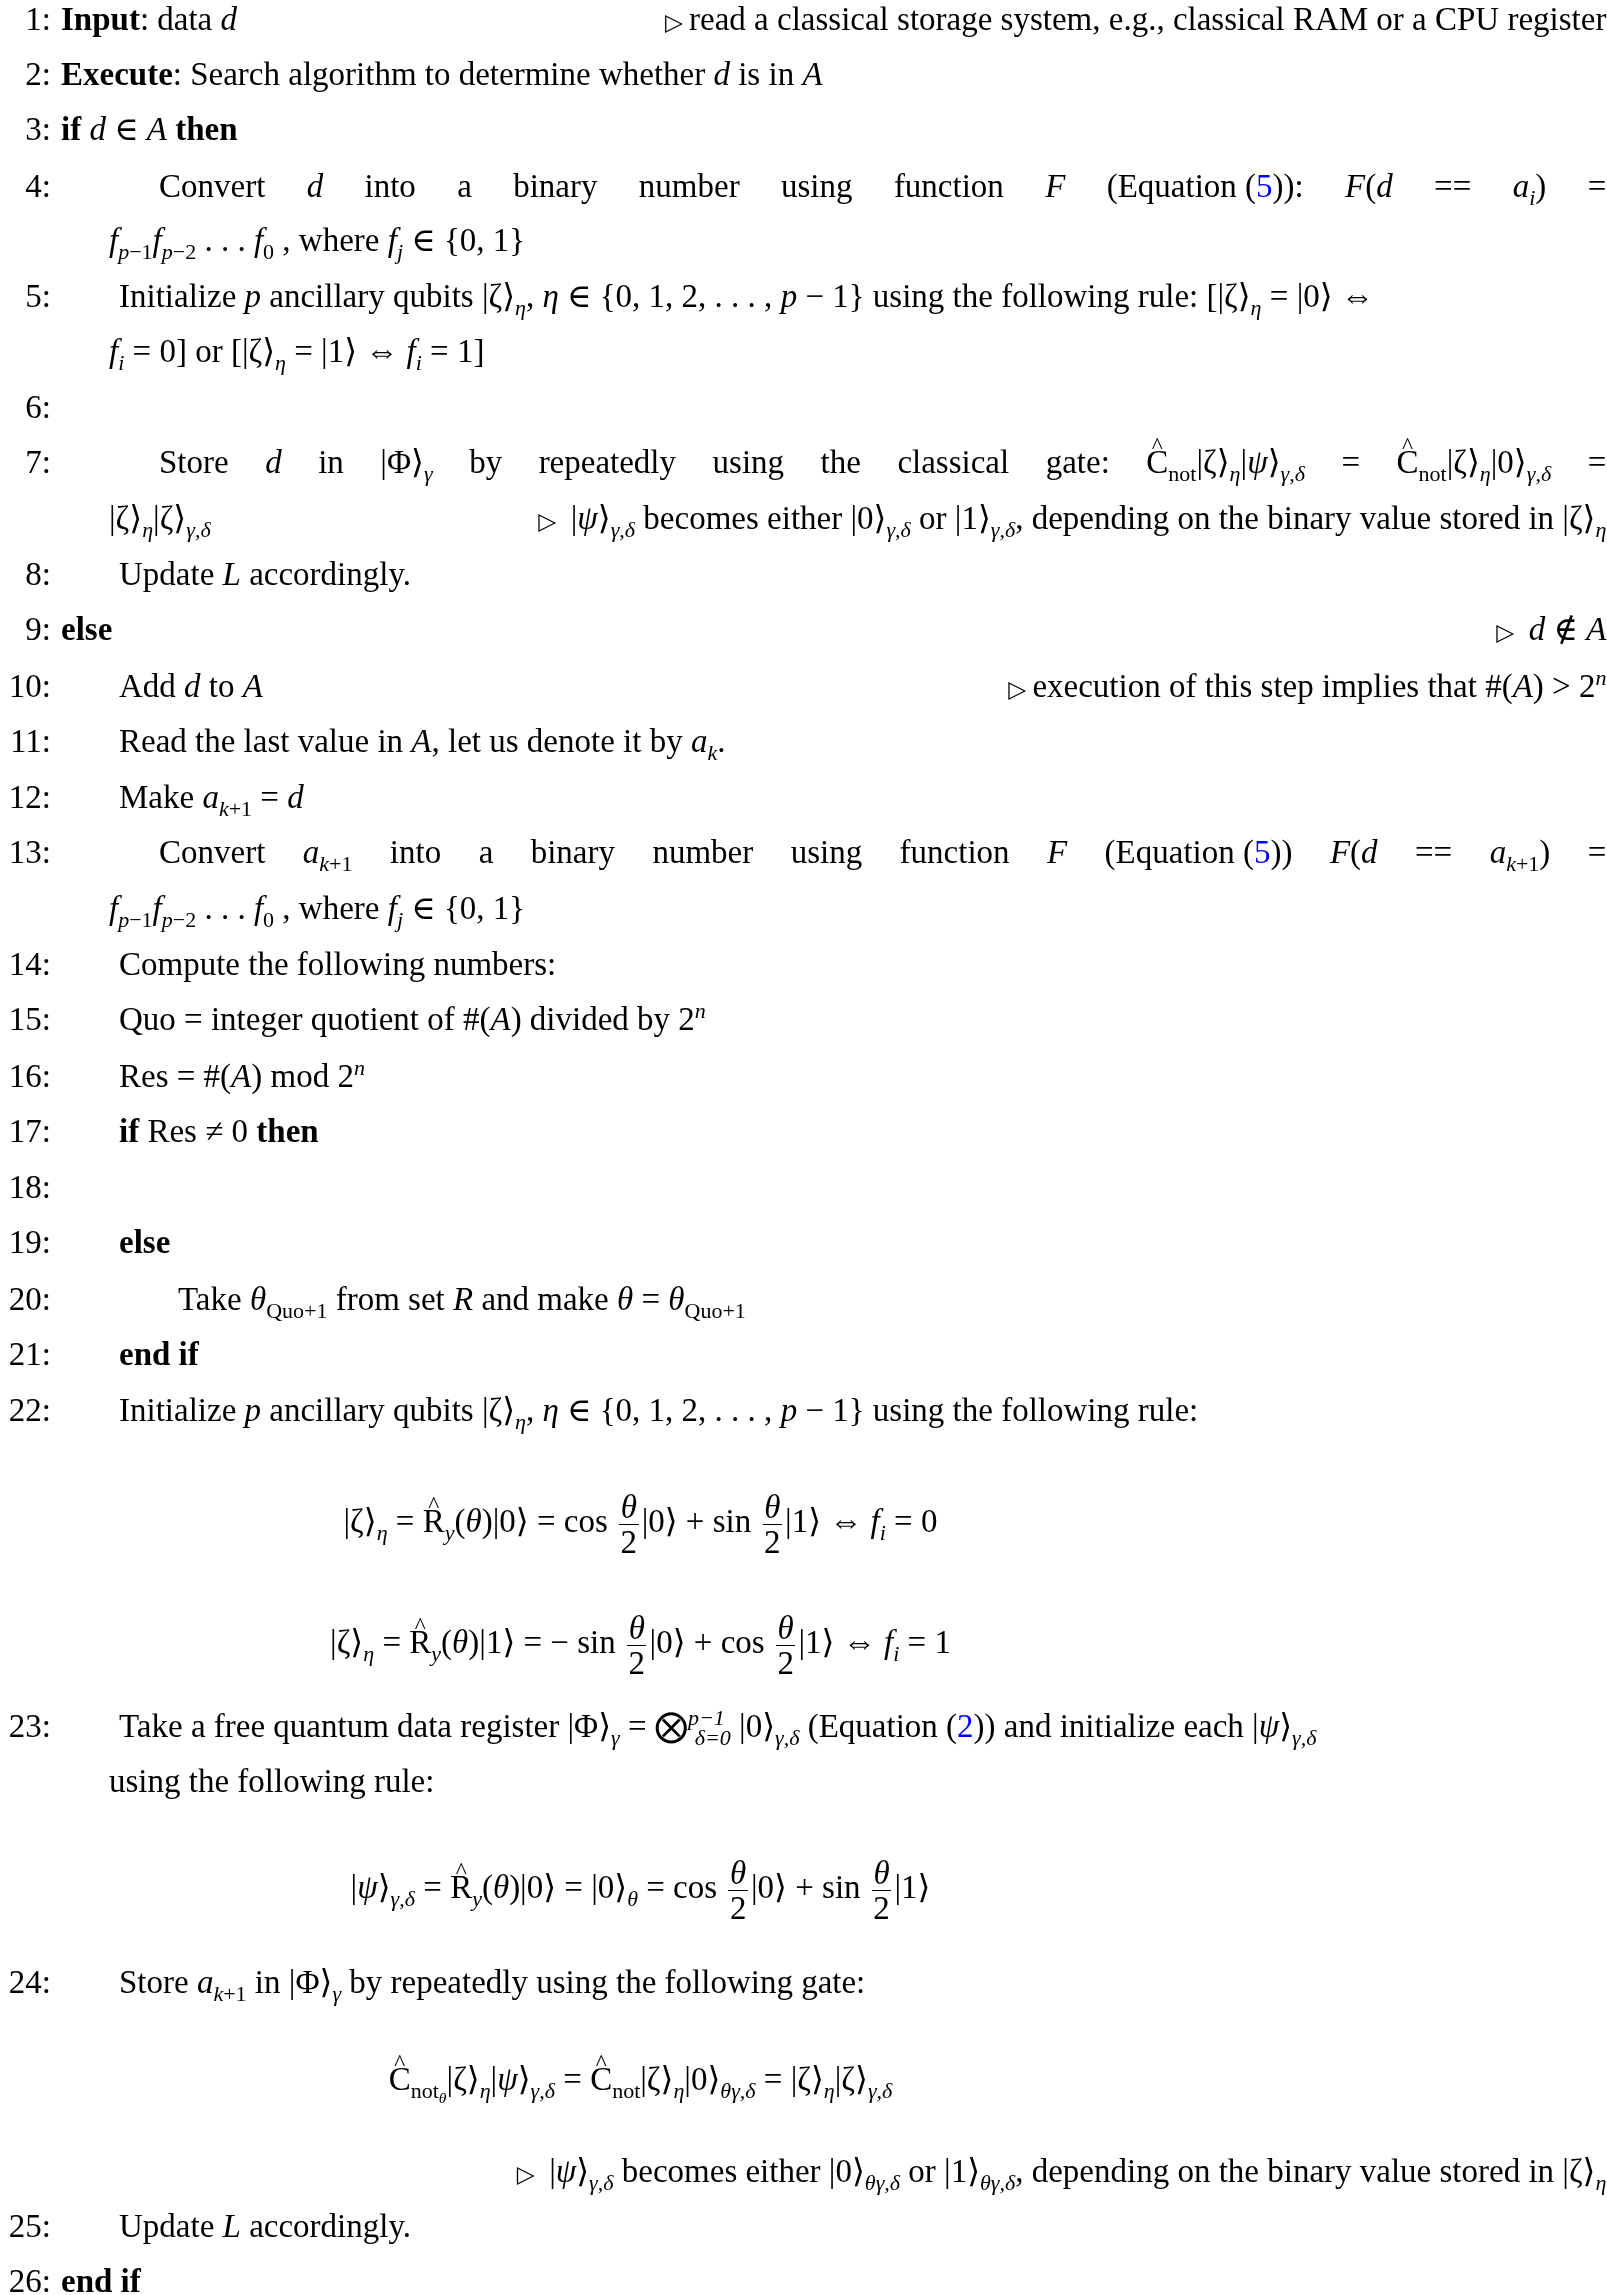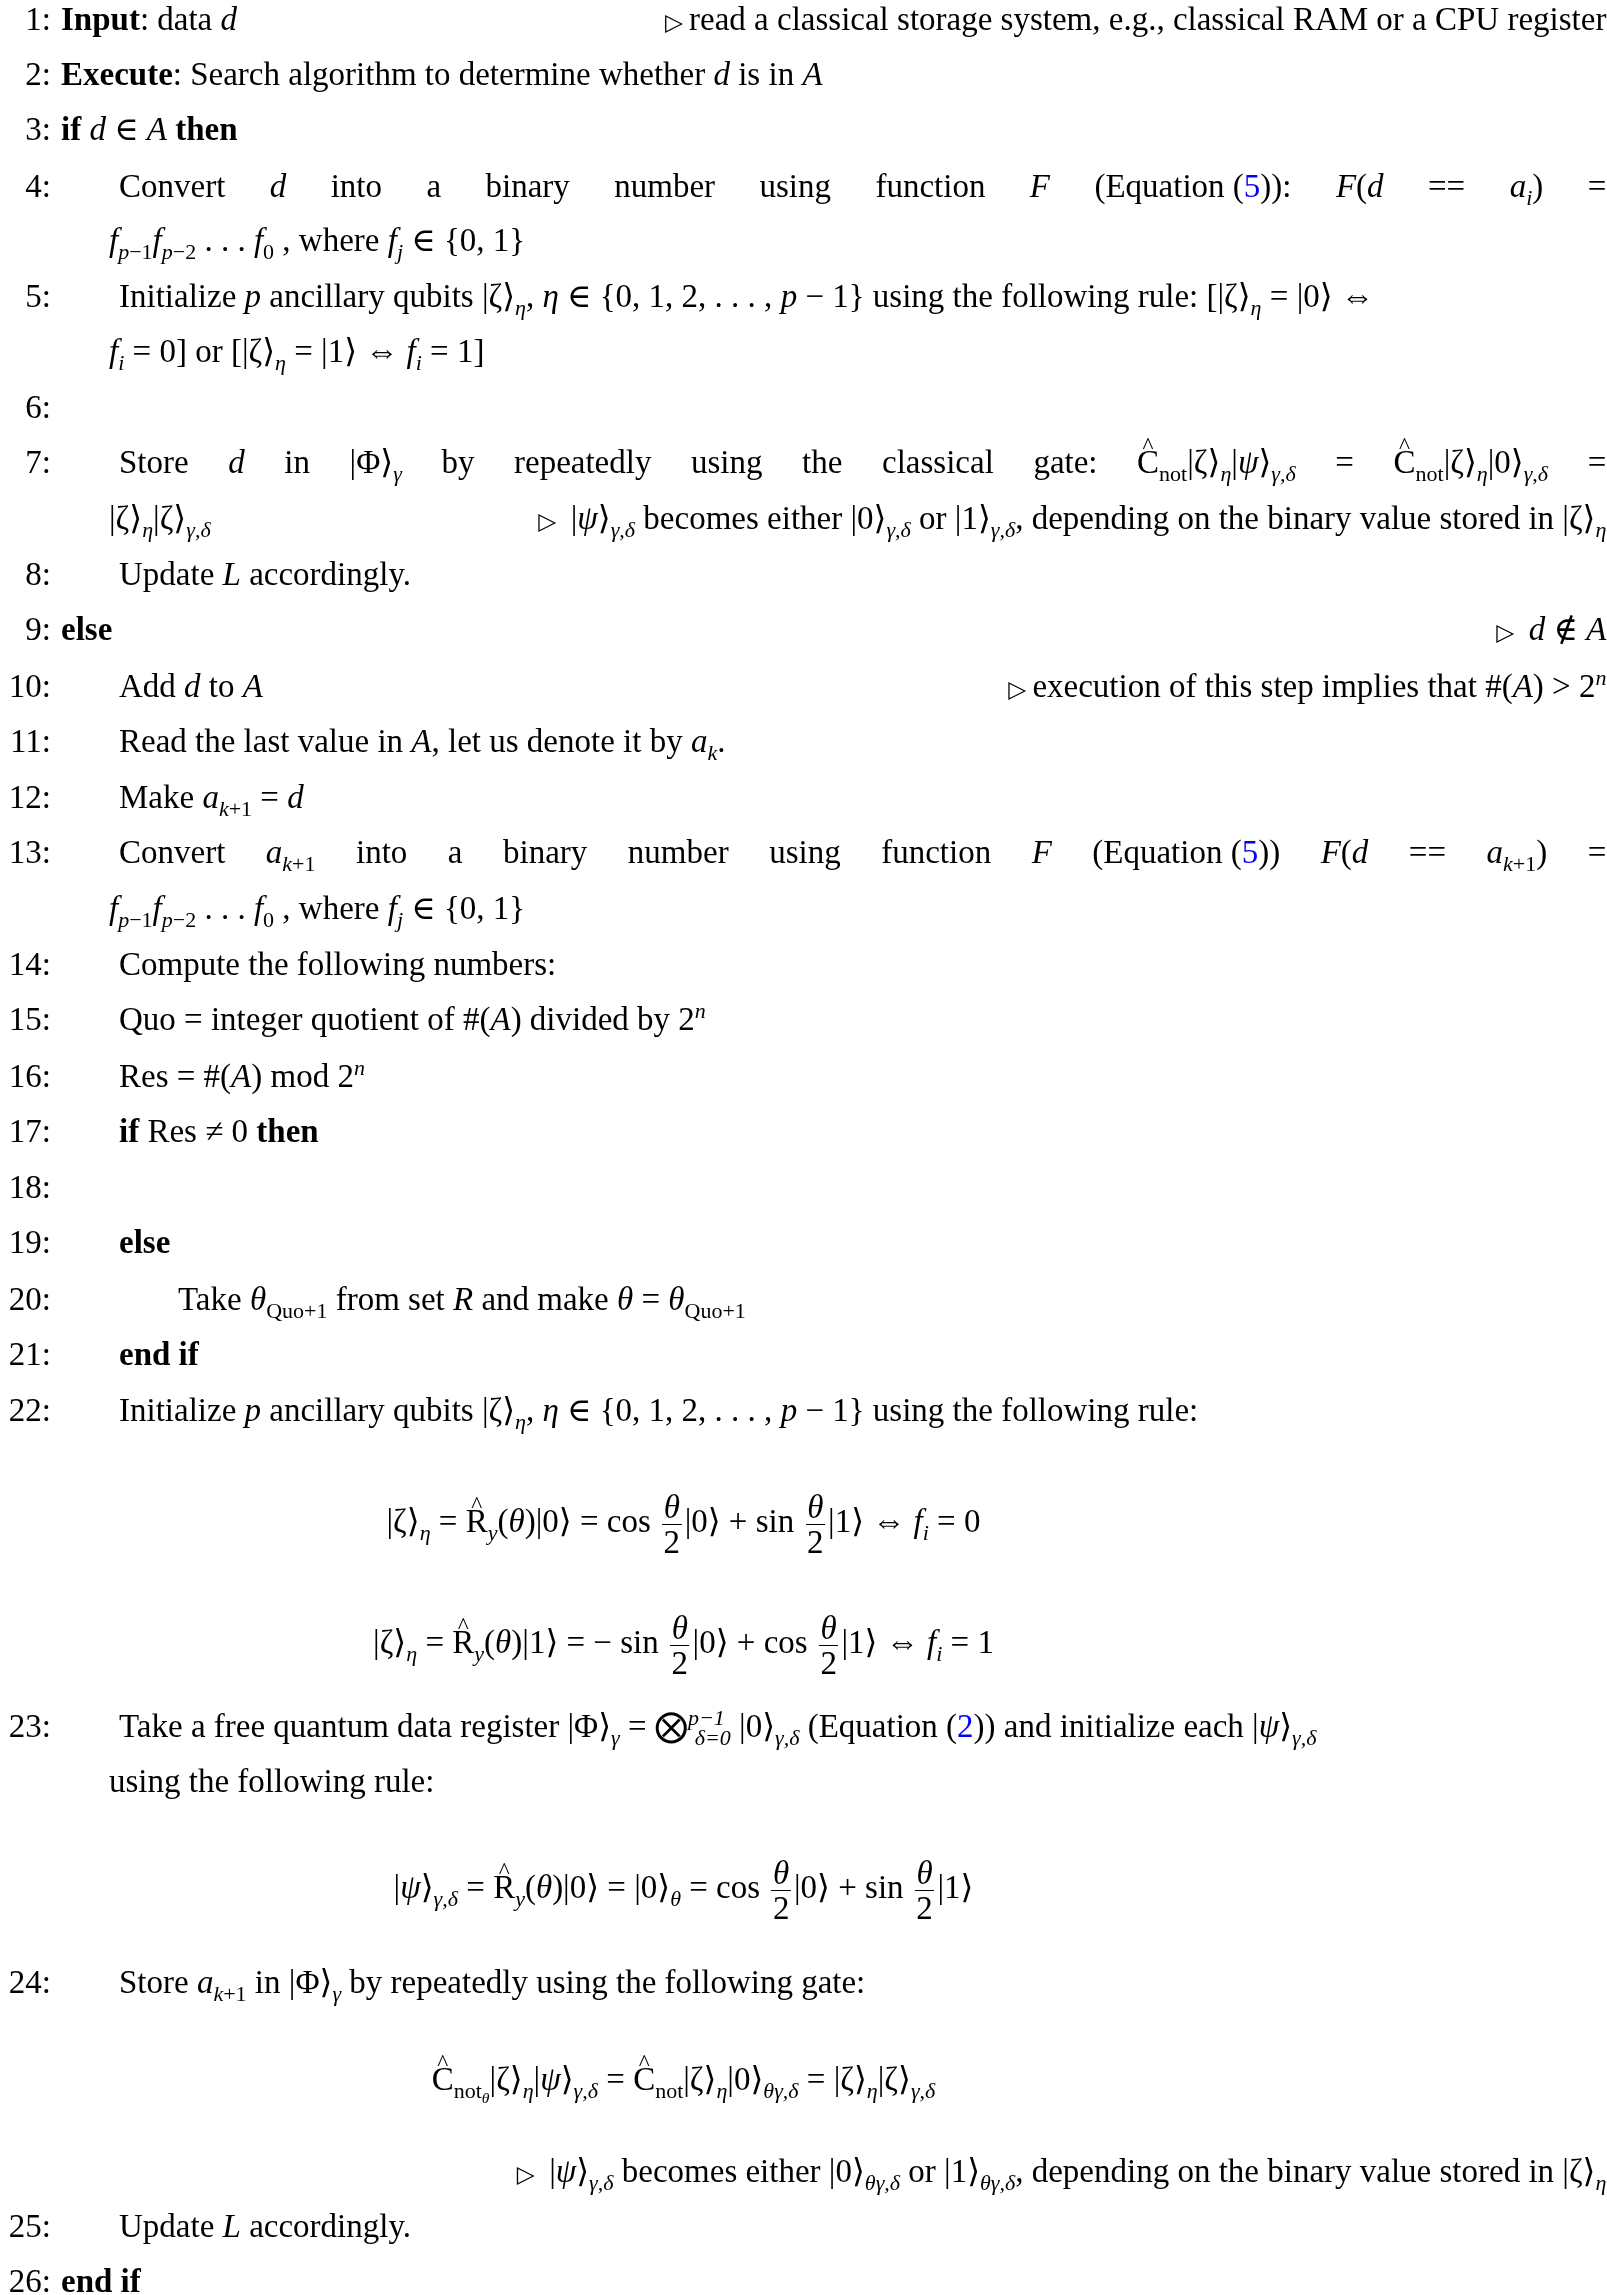--- a/index.html
+++ b/index.html
@@ -16,27 +16,27 @@
     .i0 { left: 61px; }
     .i1 { left: 119px; }
     .i2 { left: 178px; }
     .cont { left: 61px; margin-left: 48px; }
     .right { position: absolute; right: 1.6px; }
     .kw { font-weight: bold; }
     .m { font-style: italic; }
     sub, sup { font-size: 22px; line-height: 0; }
     .ref { color: #0000ff; }
     .tri { font-size: 23.4px; margin-right: 6.2px; }
-    .eqn { position: absolute; left: 12px; width: 1281px; text-align: center; white-space: nowrap; padding-left: 31px; }
+    .eqn { position: absolute; left: 0; width: 1281px; text-align: center; white-space: nowrap; }
     .frac { display: inline-block; vertical-align: middle; text-align: center; line-height: 34px; margin: 0 3.1px; }
     .frac span { display: block; }
     .frac .top { border-bottom: 1.6px solid #000; padding: 0 1.6px; font-style: italic; }
     .hat { position: relative; display: inline-block; }
     .hat::before { content: "^"; position: absolute; left: 50%; top: -17px; transform: translateX(-50%); font-size: 23.4px; }
-    .just { display: flex; justify-content: space-between; }
+    .just { display: flex; justify-content: space-between; margin-left: 40px; }
   </style>
 </head>
 <body>
 
 <div class="alg">
 
   <div class="ln" style="top:-9.4px">
     <span class="num">1:</span>
     <span class="body i0"><span class="kw">Input</span>: data <span class="m">d</span></span>
     <span class="right"><span class="tri">▷</span>read a classical storage system, e.g., classical RAM or a CPU register</span>

